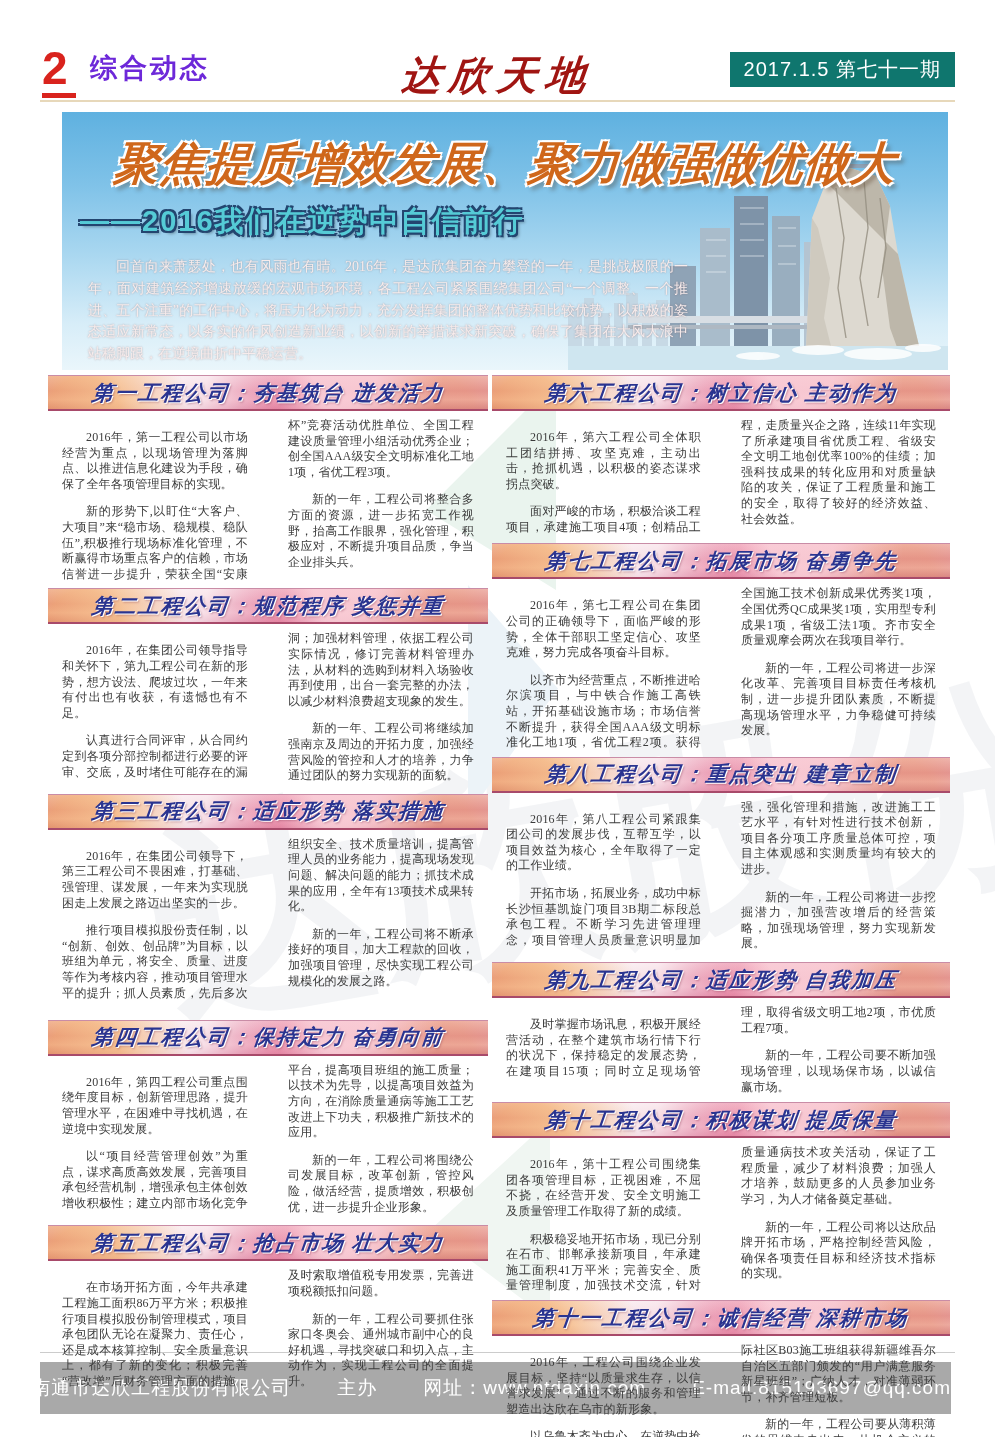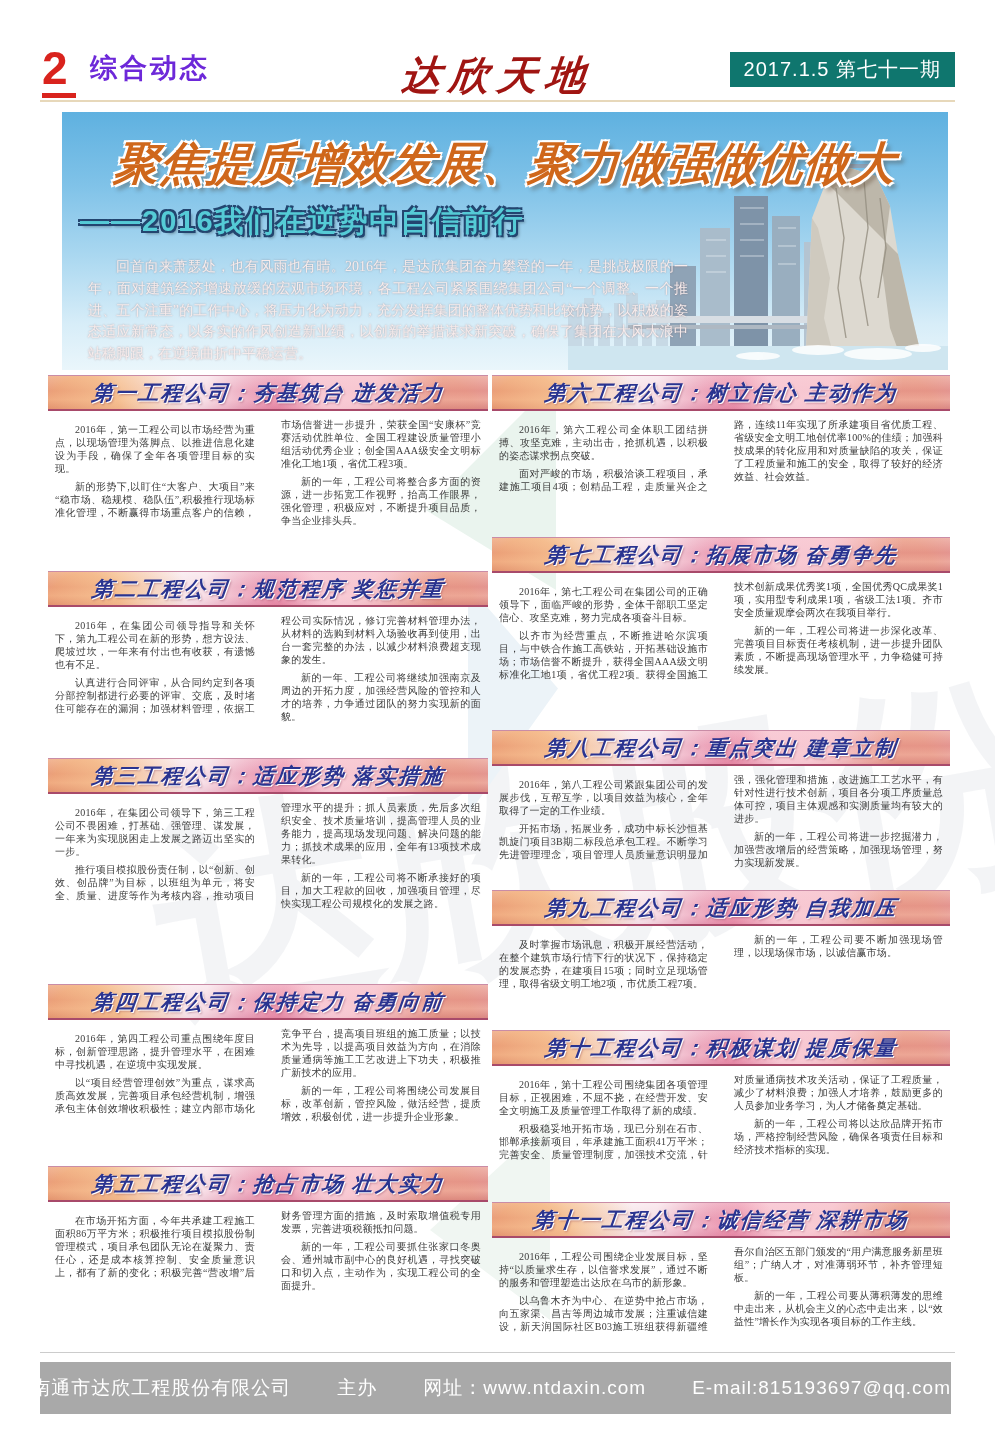--- a/index.html
+++ b/index.html
@@ -47,21 +47,21 @@
       background:
         radial-gradient(circle at 8% 115%, rgba(244,160,70,0.55) 0 9%, transparent 26%),
         radial-gradient(circle at 26% -25%, rgba(255,255,255,0.75) 0 14%, transparent 38%),
         radial-gradient(circle at 45% 130%, rgba(229,96,136,0.5) 0 12%, transparent 32%),
         radial-gradient(circle at 66% -20%, rgba(250,205,215,0.9) 0 13%, transparent 36%),
         radial-gradient(circle at 88% 120%, rgba(240,150,90,0.45) 0 10%, transparent 30%),
         linear-gradient(180deg,#eec2d0 0%,#dd94ac 45%,#eab4c6 72%,#cc7f9d 100%);}
   .art-title{font-size:21px;font-weight:bold;font-style:italic;color:#2a3490;letter-spacing:2px;
       transform:skewX(-6deg);text-shadow:1px 1px 0 #ffffff,2px 2px 2px rgba(120,40,70,0.35);white-space:nowrap;}
   .art-body{padding:7px 2px 6px;columns:2;column-gap:16px;}
-  .art-body p{margin:5px;font-size:10px;line-height:1.3;letter-spacing:0.2px;color:#3b3b3b;
+  .art-body p{margin:12px;font-size:12px;line-height:1.3;letter-spacing:0.2px;color:#3b3b3b;
       text-align:justify;text-indent:2em;}
 
   
   #col-left  .article:nth-of-type(1){min-height:196px;}
   #col-left  .article:nth-of-type(2){min-height:187px;}
   #col-left  .article:nth-of-type(3){min-height:226px;}
   #col-left  .article:nth-of-type(4){min-height:182px;}
   #col-left  .article:nth-of-type(5){min-height:168px;}
   #col-right .article:nth-of-type(1){min-height:162px;}
   #col-right .article:nth-of-type(2){min-height:193px;}

